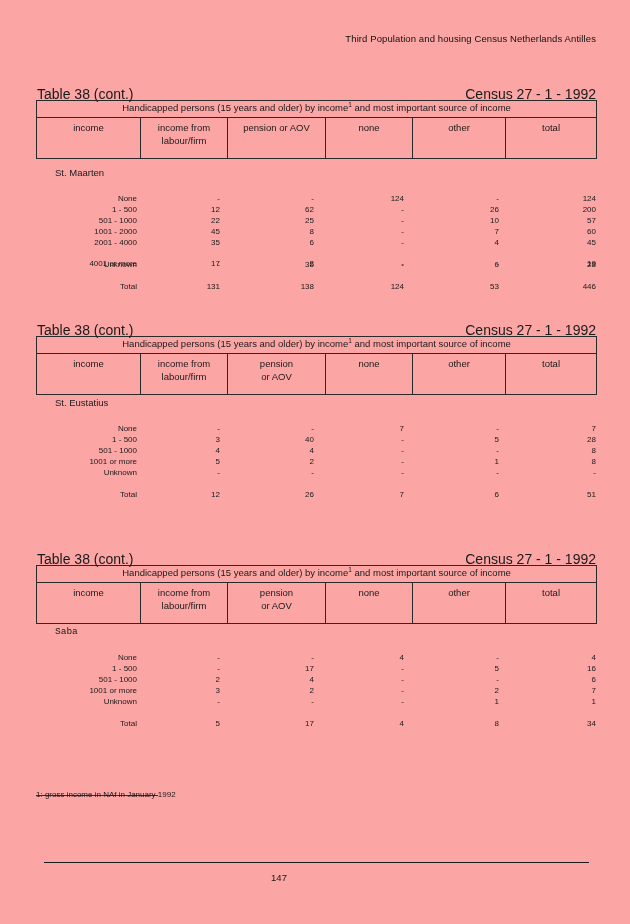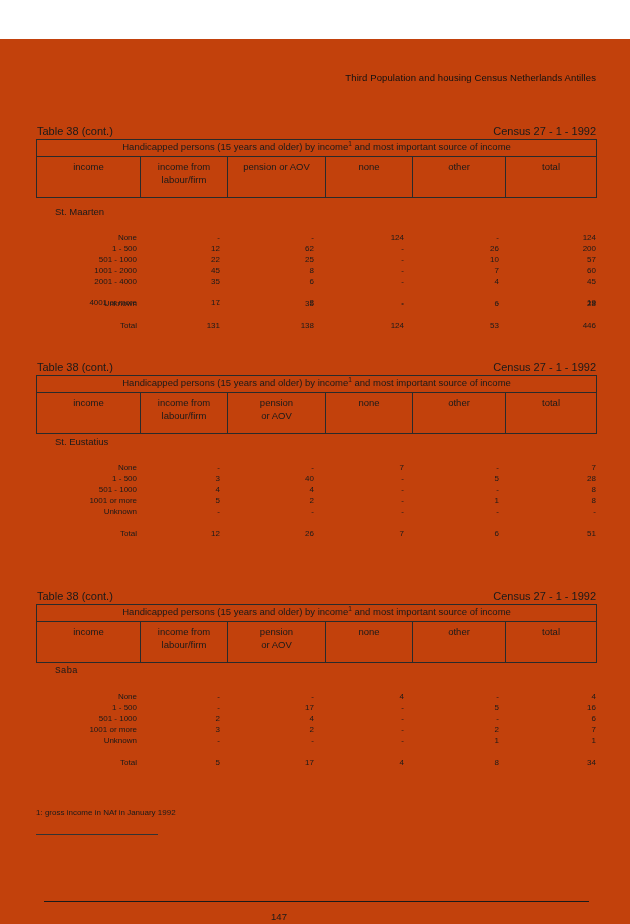--- a/index.html
+++ b/index.html
@@ -11,22 +11,21 @@
     width: 630px;
     height: 924px;
     position: relative;
     font-family: "Liberation Sans", sans-serif;
     color: #1a1a1a;
     overflow: hidden;
   }
   .page {
     position: absolute;
     inset: 0;
-    background: #c2410c;
-    margin-top: 39px;
+    background: #fca5a5;
   }
 
   
   .doc-header {
     position: absolute;
     top: 33px;
     right: 34px;
     font-size: 9.5px;
     letter-spacing: 0.1px;
     color: #111;
@@ -35,21 +34,21 @@
 
   
   .table-block {
     position: absolute;
     left: 36px;
     width: 560px;
   }
   .block-caption {
     position: relative;
     height: 14px;
-    font-size: 11px;
+    font-size: 14px;
   }
   .caption-left {
     position: absolute;
     left: 1px;
     top: 0;
     white-space: nowrap;
   }
   .caption-right {
     position: absolute;
     right: 0;
@@ -131,21 +130,21 @@
   .footnote-rule {
     position: absolute;
     left: 36px;
     top: 795px;
     width: 122px;
     border-top: 1px solid #333;
   }
   .footnote {
     position: absolute;
     left: 36px;
-    top: 769px;
+    top: 790px;
     font-size: 8px;
     white-space: nowrap;
   }
 
   
   .footer-rule {
     position: absolute;
     left: 44px;
     top: 862px;
     width: 545px;

